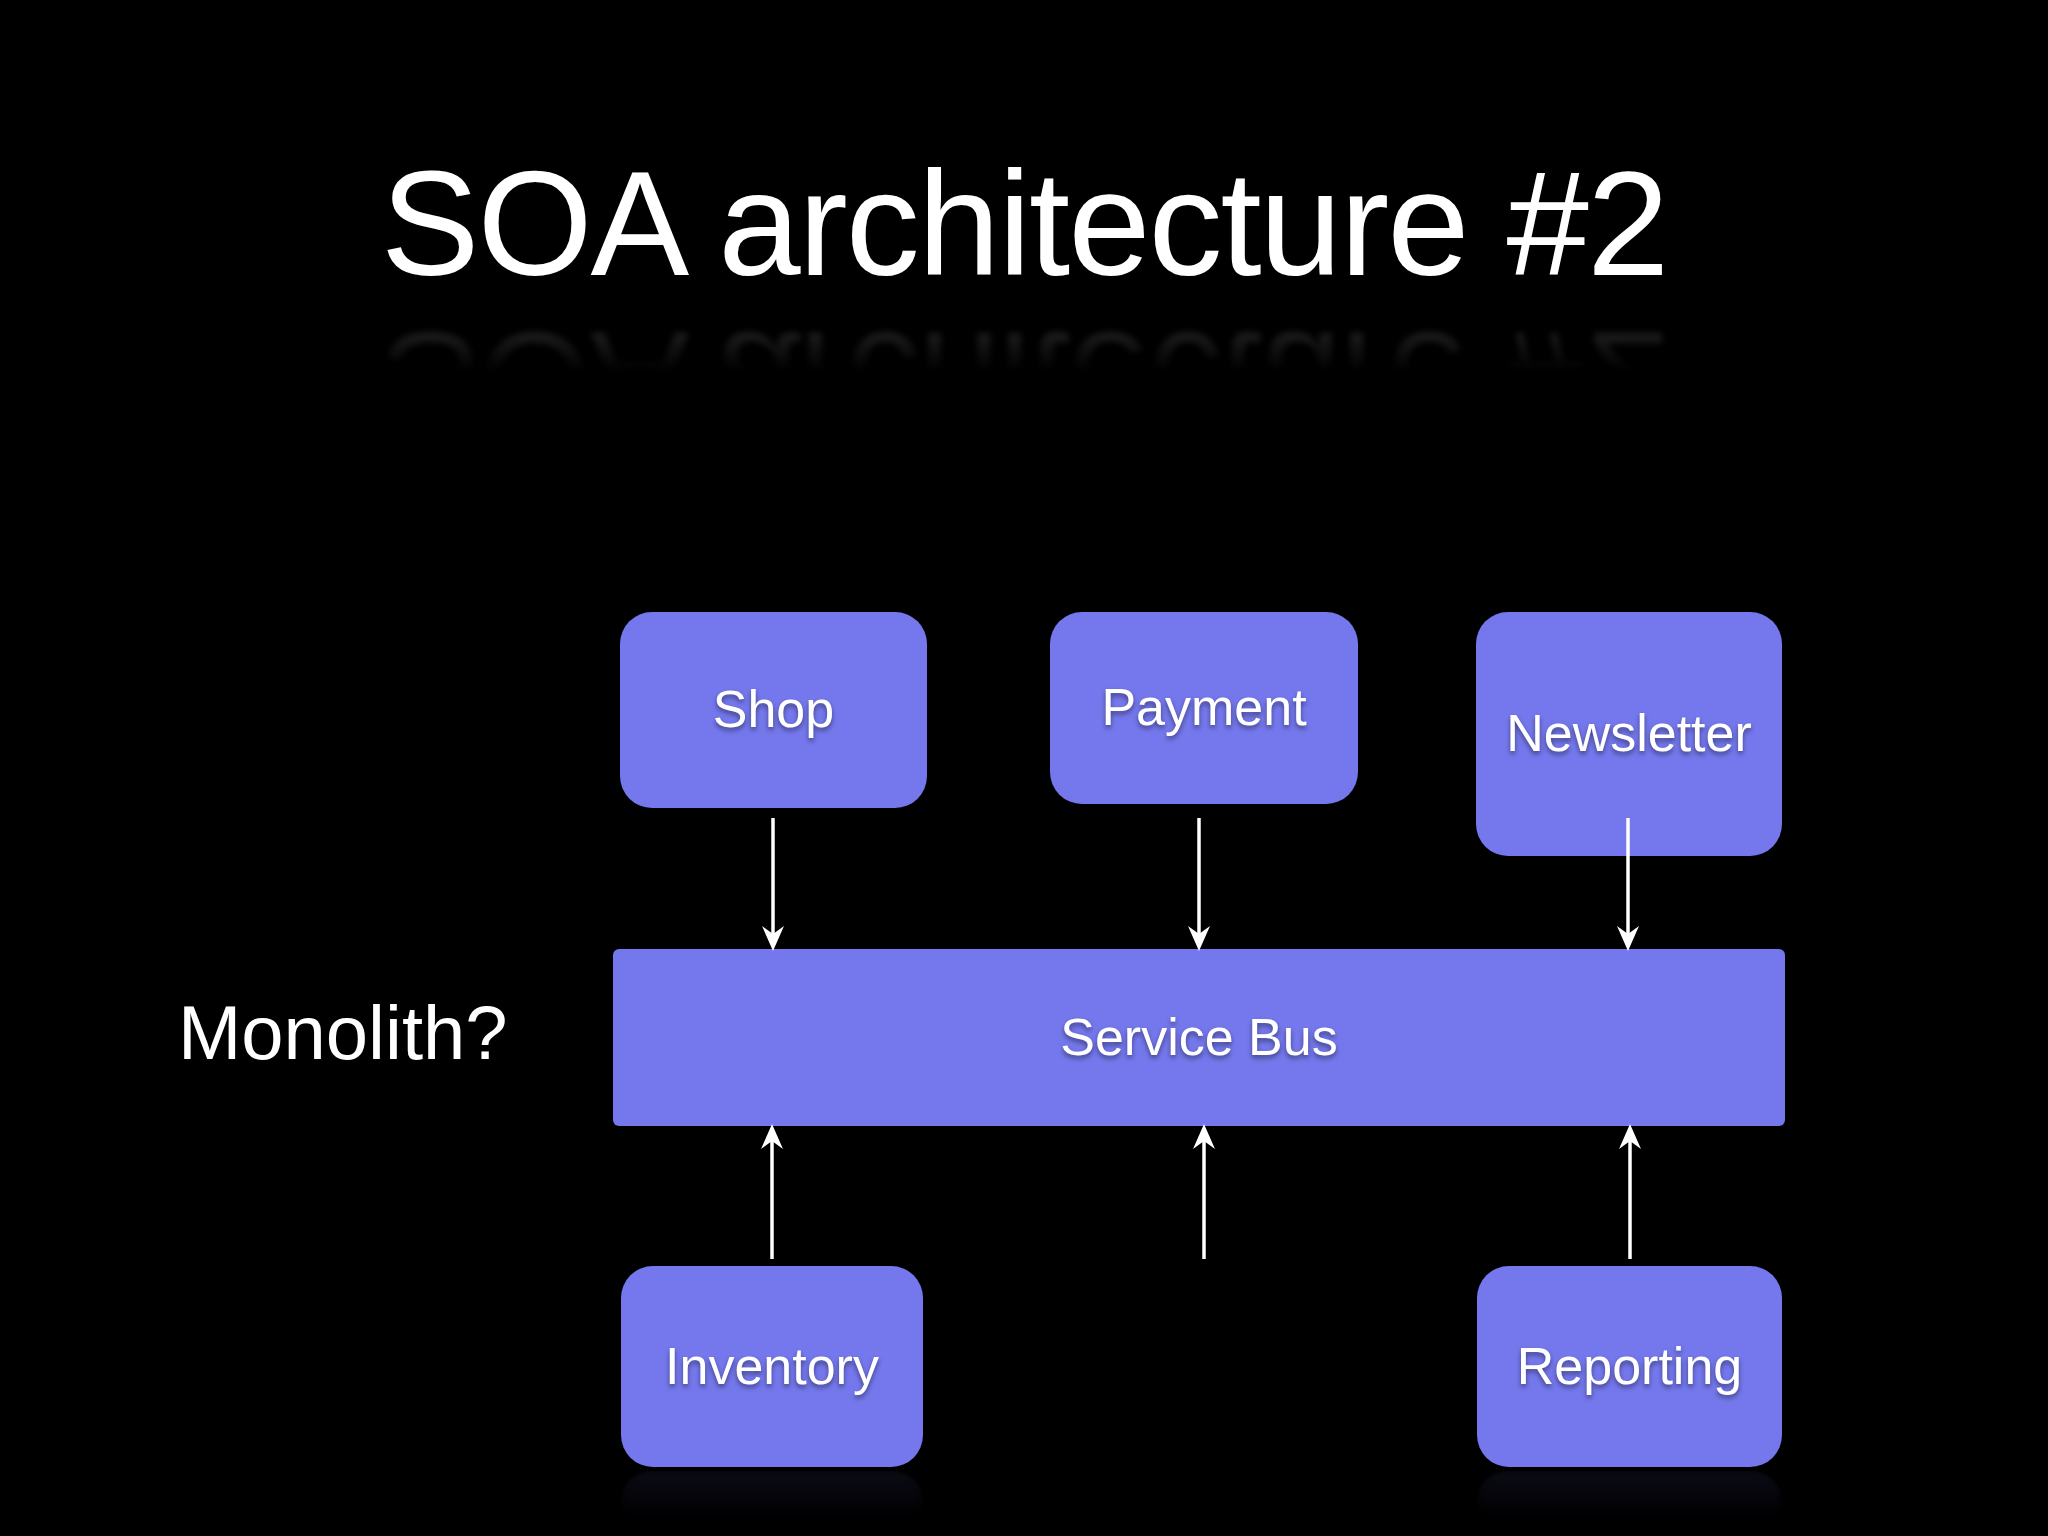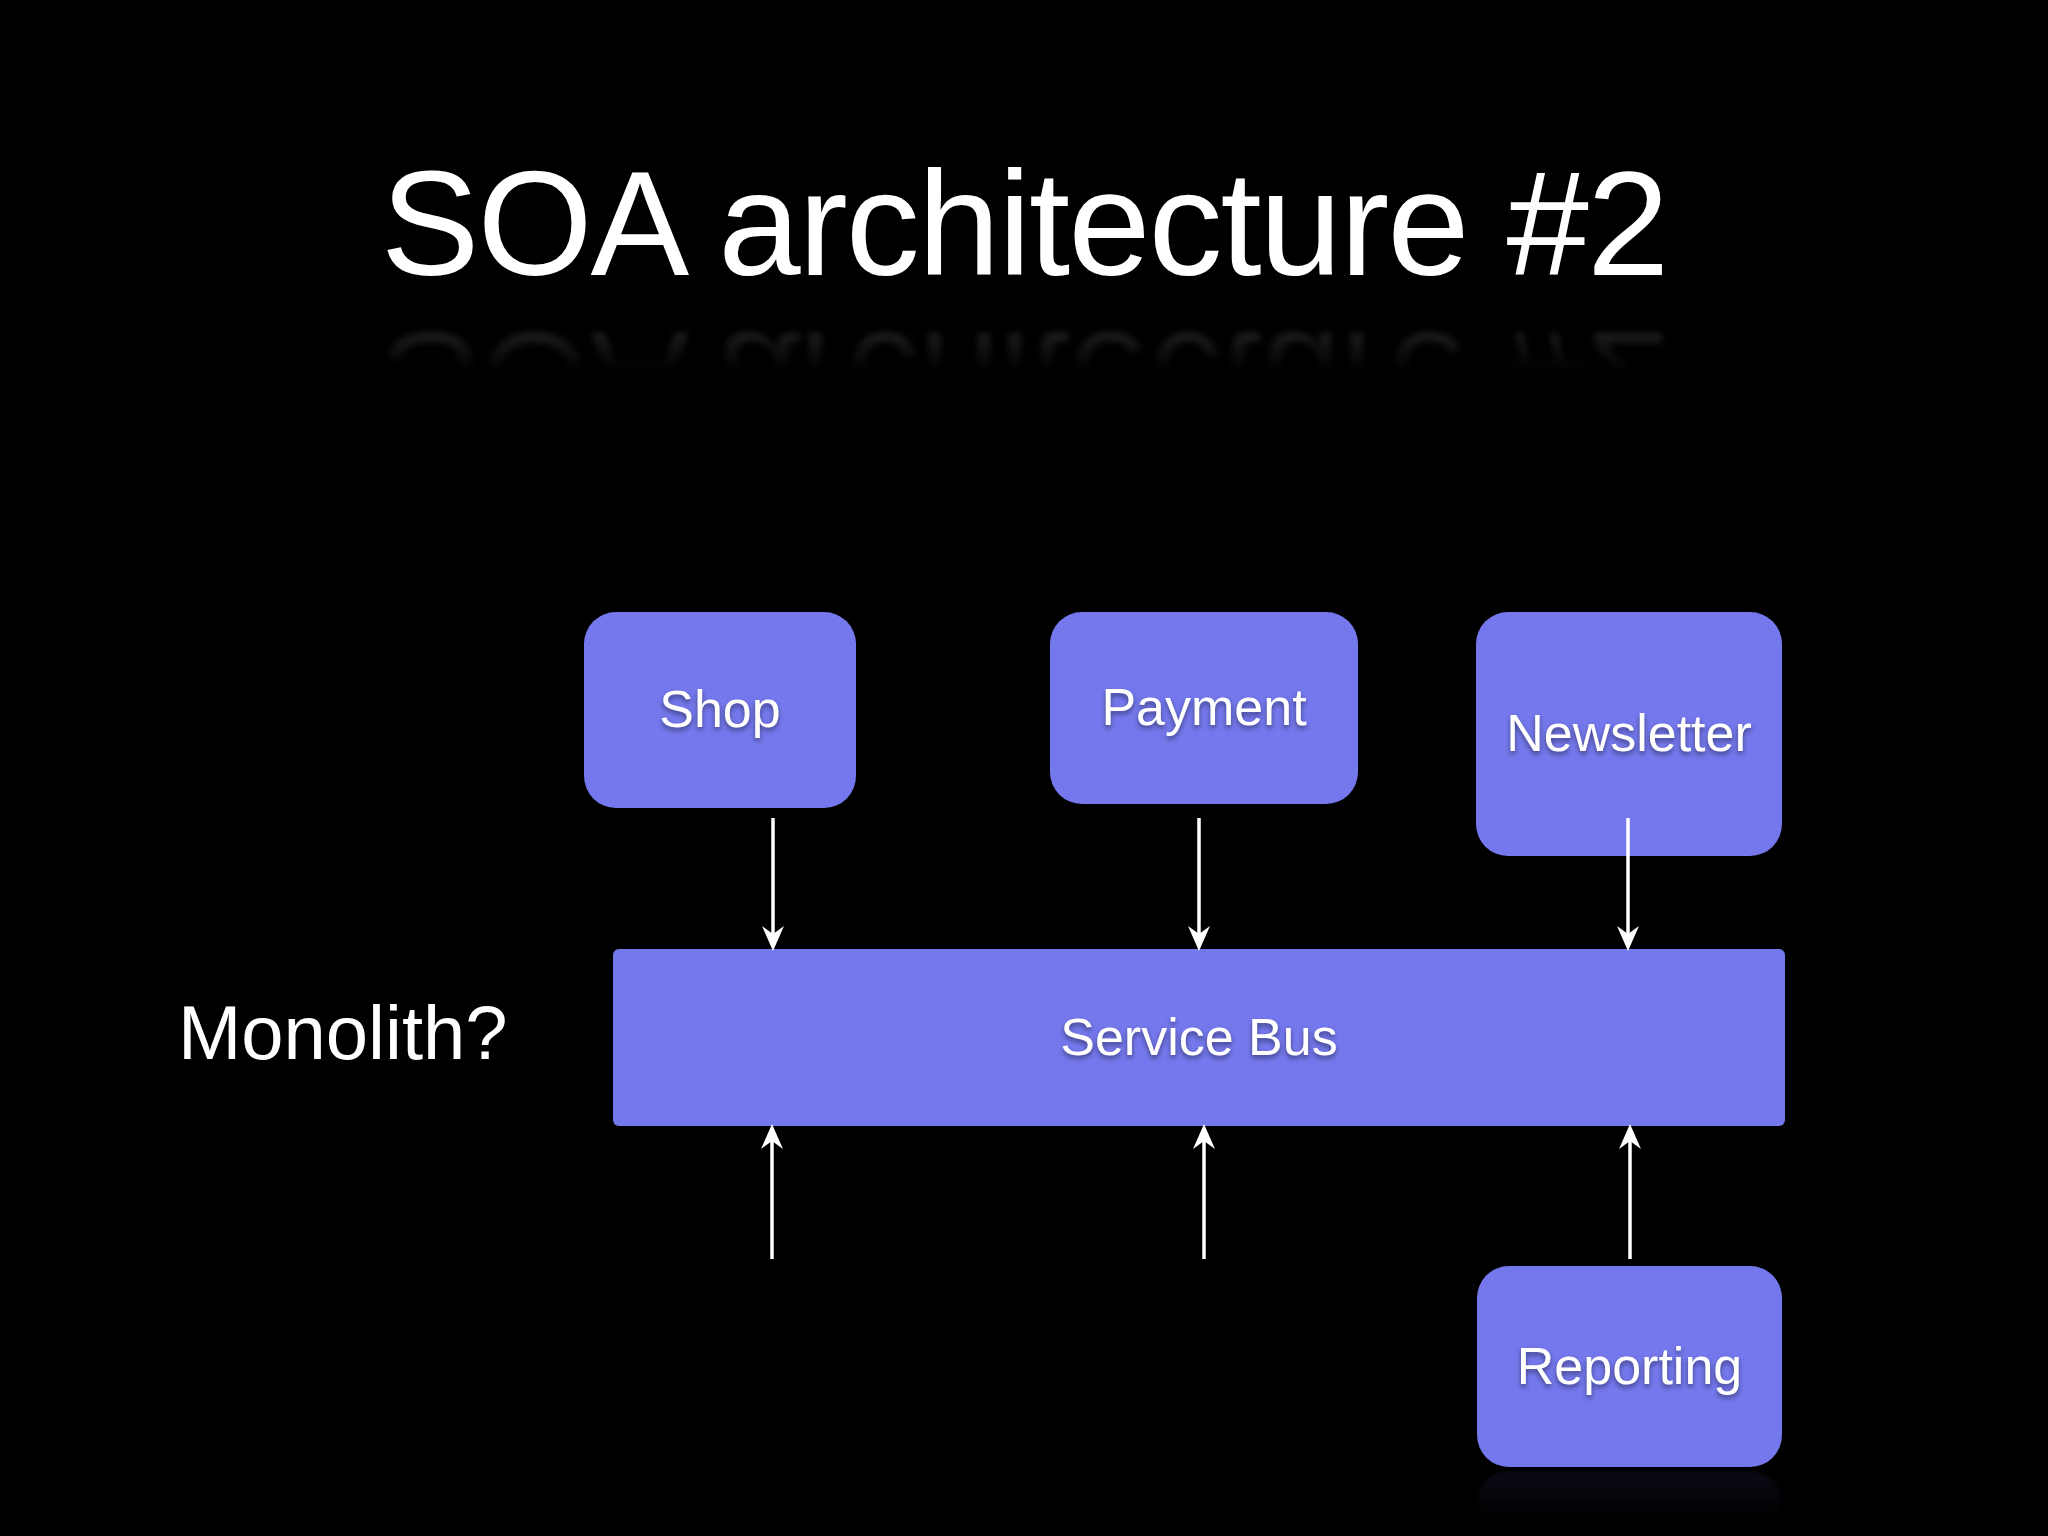--- a/index.html
+++ b/index.html
@@ -64,21 +64,21 @@
     text-align:center;
   }
   .node .label{
     color:var(--node-text);
     font-size:52px;
     line-height:1.18;
     white-space:pre-line;
     text-shadow:0 3px 5px rgba(0,0,0,0.45);
   }
   
-  .node-shop      {left:584px; top:612px; width:272px; height:196px;}
+  .node-shop      {left:620px; top:612px; width:307px; height:196px;}
   .node-payment   {left:1050px;top:612px; width:308px; height:192px;}
   .node-newsletter{left:1476px;top:612px; width:306px; height:244px;}
   
   .node-service-bus{left:613px;top:949px; width:1172px;height:177px; border-radius:6px;}
   
   .node-inventory  {left:621px; top:1266px;width:302px; height:201px;}
   .node-customer-db{left:1051px;top:1266px;width:305px; height:201px;}
   .node-reporting  {left:1477px;top:1266px;width:305px; height:201px;}
   
   .node-inventory::after,.node-customer-db::after,.node-reporting::after{
@@ -119,20 +119,23 @@
     <span class="label">Payment</span>
   </div>
   <div class="node node-newsletter">
     <span class="label">Newsletter</span>
   </div>
 
   <div class="node node-service-bus">
     <span class="label">Service Bus</span>
   </div>
 
+  <div class="node node-inventory">
+    <span class="label">Inventory</span>
+  </div>
   <div class="node node-reporting">
     <span class="label">Reporting</span>
   </div>
 
   <svg class="arrows" viewBox="0 0 2048 1536" xmlns="http://www.w3.org/2000/svg">
 
     <g>
       <line x1="773" y1="818" x2="773" y2="936"></line>
       <path d="M 773 951 L 762 926 L 773 934 L 784 926 Z"></path>
     </g>

